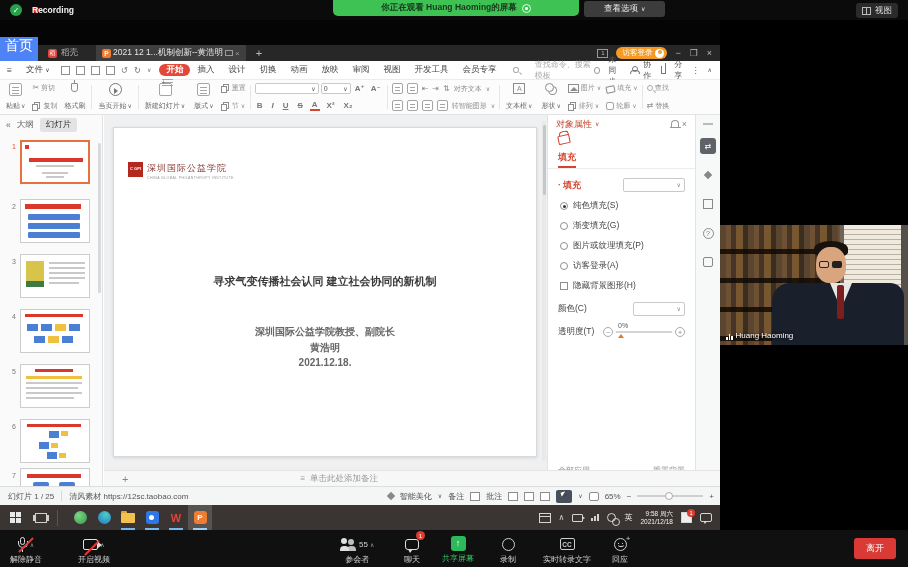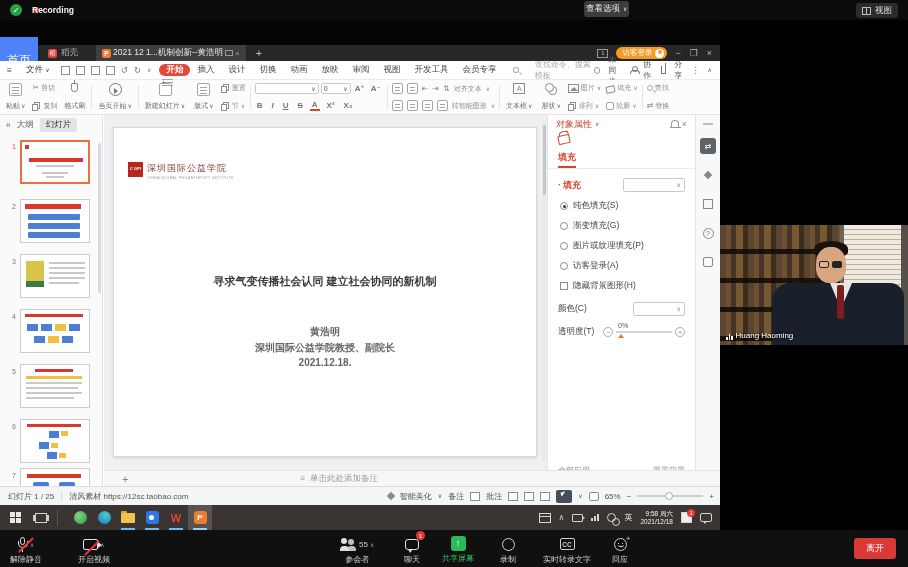--- a/index.html
+++ b/index.html
@@ -8,30 +8,30 @@
 .gi{font-size:6px;color:inherit;line-height:1}
 
 .topbar{position:absolute;left:0;top:0;width:908px;height:20px;background:#0b0b0b}
 .conn{position:absolute;left:10px;top:4px;width:12px;height:12px;border-radius:50%;background:#27a14a;color:#fff;font-size:8px;display:flex;align-items:center;justify-content:center}
 .recdot{position:absolute;left:33px;top:7px;width:6px;height:6px;border-radius:50%;background:#e33}
 .reclbl{position:absolute;left:32px;top:5px;font-size:8.5px;font-weight:bold;color:#f2f2f2}
 .banner{position:absolute;left:333px;top:0;width:246px;height:16px;background:#3fc254;border-radius:0 0 5px 5px;display:flex;align-items:center;justify-content:center;gap:5px}
 .banner .txt{font-size:8.5px;font-weight:bold;color:#15361c}
 .sig{width:9px;height:9px;border-radius:50%;border:1px solid rgba(255,255,255,.85);position:relative}
 .sig::after{content:"";position:absolute;left:2.5px;top:2.5px;width:2.5px;height:2.5px;border-radius:50%;background:#fff}
-.viewopt{position:absolute;left:584px;top:1px;height:16px;padding:0 2px;background:#3c3c3c;border-radius:3px;display:flex;align-items:center;gap:3px;font-size:8.5px;color:#e8e8e8}
+.viewopt{position:absolute;left:584px;top:1px;height:16px;padding:0 20px;background:#3c3c3c;border-radius:3px;display:flex;align-items:center;gap:3px;font-size:8.5px;color:#e8e8e8}
 .viewbtn{position:absolute;right:10px;top:3px;height:15px;padding:0 6px;background:#2b2b2b;border-radius:3px;display:flex;align-items:center;gap:4px;font-size:8.5px;color:#ddd}
 .i-panes{width:9px;height:8px;border:1px solid #bbb;position:relative}
 .i-panes::after{content:"";position:absolute;left:3px;top:0;bottom:0;width:1px;background:#bbb}
 
 .share{position:absolute;left:0;top:20px;width:720px;height:510px;background:#050505}
 .wps{position:absolute;left:0;top:25px;width:720px;height:460px;background:#fff}
 
 .wtabs{position:absolute;left:0;top:0;width:720px;height:16px;background:#272727;display:flex;align-items:center}
-.tab-home{width:38px;height:32px;background:#4e82f7;color:#fff;font-size:12px;display:flex;align-items:flex-end;justify-content:center}
+.tab-home{width:38px;height:32px;background:#4e82f7;color:#fff;font-size:14px;display:flex;align-items:flex-start;justify-content:center}
 .tab-docer{height:16px;padding:0 10px;display:flex;align-items:center;gap:4px;color:#b9b9b9;font-size:8.5px}
 .docer-ic{width:9px;height:9px;border-radius:2px;background:#e04438;color:#fff;font-size:6px;display:flex;align-items:center;justify-content:center}
 .tab-doc{height:16px;margin-left:8px;padding:0 6px;background:#3f3f3f;display:flex;align-items:center;gap:2px;color:#e6e6e6;font-size:8.5px;max-width:170px}
 .wpp-ic{width:9px;height:9px;border-radius:2px;background:#ef7c33;color:#fff;font-size:6.5px;font-weight:bold;display:flex;align-items:center;justify-content:center}
 .tab-doc .ttl{white-space:nowrap;overflow:hidden;text-overflow:ellipsis;max-width:120px}
 .mini-mon{width:8px;height:6px;border:1px solid #9a9a9a}
 .tab-x{color:#9a9a9a;font-size:8px}
 .tab-add{color:#bbb;font-size:11px;margin-left:10px}
 .wtabs-right{position:absolute;right:8px;top:0;height:16px;display:flex;align-items:center;gap:8px}
 .winswitch{width:11px;height:9px;border:1px solid #999;color:#bbb;font-size:6px;display:flex;align-items:center;justify-content:center}
@@ -230,20 +230,24 @@
 
 .g-red{background:#d9382a}.g-blue{background:#4a7fd4}.g-yel{background:#f0c040}.g-gray{background:#c9c9c9}
 </style>
 </head>
 <body>
 
 <div class="topbar">
   <span class="conn">✓</span>
   <span class="recdot"></span>
   <span class="reclbl">Recording</span>
+  <div class="banner">
+    <span class="txt">你正在观看 Huang Haoming的屏幕</span>
+    <span class="sig"></span>
+  </div>
   <div class="viewopt">
     <span>查看选项</span>
     <span class="gi">∨</span>
   </div>
   <div class="viewbtn">
     <span class="i-panes"></span>
     <span>视图</span>
   </div>
 </div>
 
@@ -553,22 +557,22 @@
         <div class="slide">
           <div class="logo">
             <span class="logo-mark">C GPI</span>
             <span>
               <div class="logo-cn">深圳国际公益学院</div>
               <div class="logo-en">CHINA GLOBAL PHILANTHROPY INSTITUTE</div>
             </span>
           </div>
           <div class="s-sub">寻求气变传播社会认同  建立社会协同的新机制</div>
           <div class="s-auth">
+            <div>深圳国际公益学院教授、副院长</div>
             <div>黄浩明</div>
-            <div>深圳国际公益学院教授、副院长</div>
             <div>2021.12.18.</div>
           </div>
         </div>
         <div class="cv-sb"></div>
       </div>
 
       <div class="props">
         <div class="p-head">
           <span class="p-title">对象属性</span>
           <span class="gi" style="color:#c8432c">∨</span>

